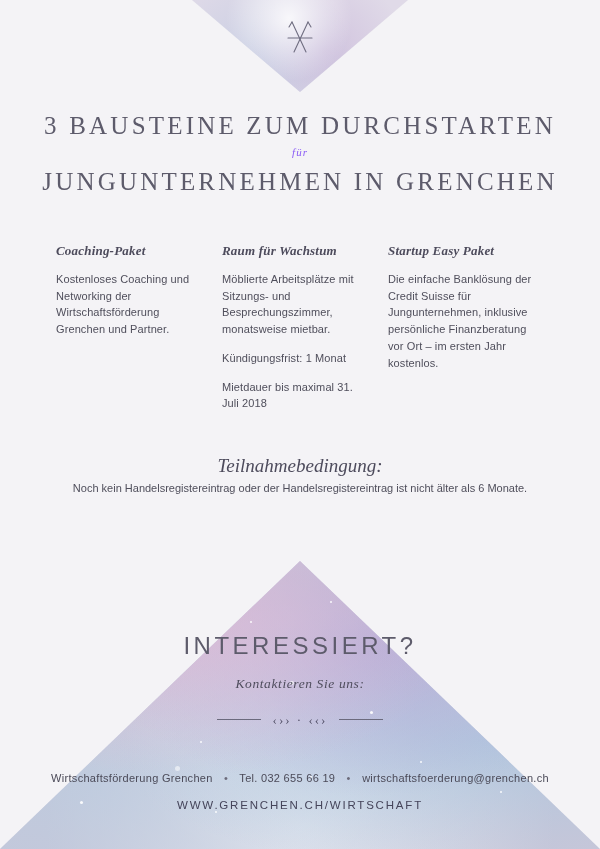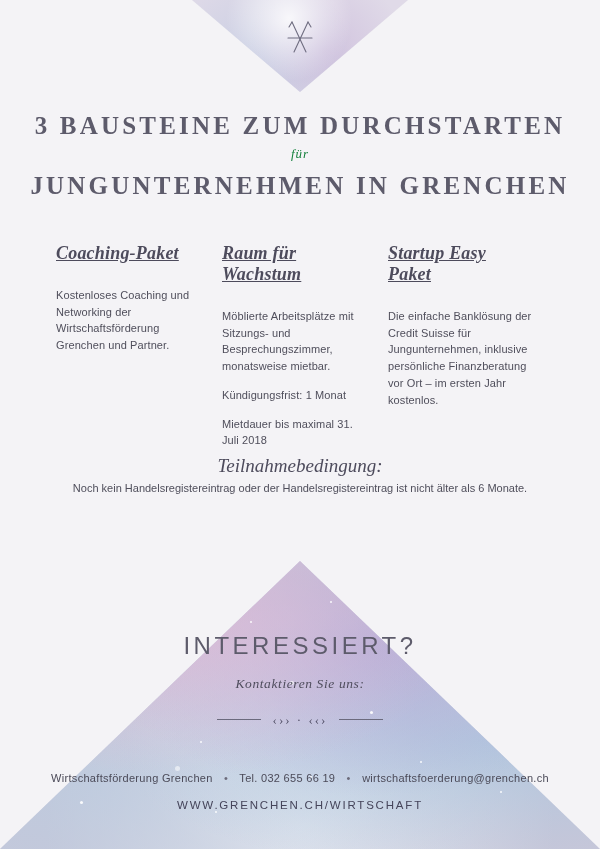--- a/index.html
+++ b/index.html
@@ -83,51 +83,50 @@
   .headline-wrap {
     position: absolute;
     top: 112px; left: 0; width: 600px;
     text-align: center;
   }
   .headline {
     font-family: "Liberation Serif", serif;
     font-size: 25px;
     letter-spacing: 3.2px;
     color: #5d5b6b;
-    font-weight: bold;
+    font-weight: normal;
     margin: 0;
     font-variant: small-caps;
     text-transform: uppercase;
   }
   .headline-2 { margin-top: 10px; }
   .fuer {
     font-family: "Liberation Serif", serif;
     font-style: italic;
-    font-size: 13px;
-    color: #15803d;
+    font-size: 11px;
+    color: #8b5cf6;
     letter-spacing: 1px;
     margin: 6px 0 0 0;
   }
 
   
   .cols {
     position: absolute;
     top: 243px; left: 56px; width: 500px;
     display: flex;
     gap: 0;
   }
   .col { width: 166px; padding-right: 22px; }
   .col-title {
     font-family: "Liberation Serif", serif;
     font-style: italic;
-    font-size: 18px;
+    font-size: 13px;
     color: #4d4b5c;
-    margin: 0 0 23px 0;
+    margin: 0 0 12px 0;
     letter-spacing: 0.2px;
-    text-decoration: underline;
   }
   .col p {
     margin: 0 0 12px 0;
     font-size: 11px;
     line-height: 1.52;
     color: #4f4e5b;
     letter-spacing: 0.1px;
   }
   .col p:last-child { margin-bottom: 0; }
 

